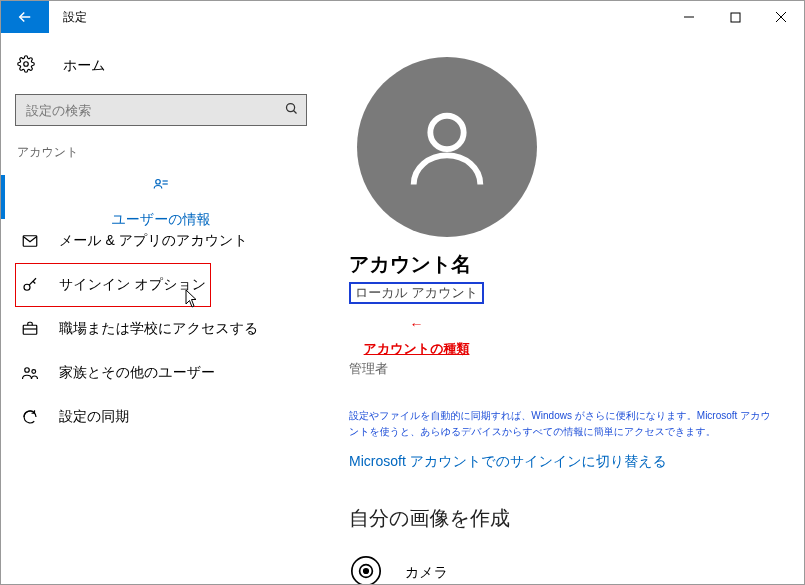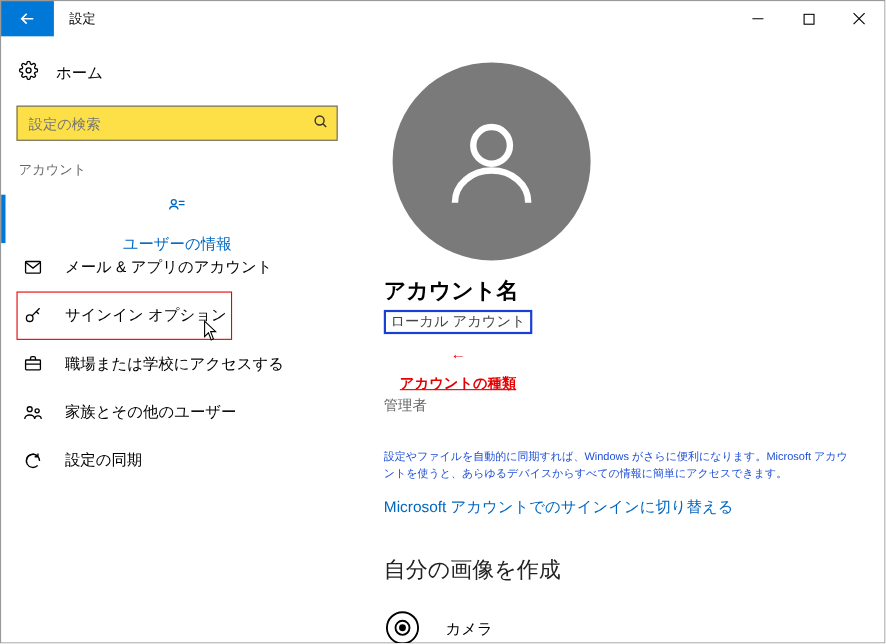--- a/index.html
+++ b/index.html
@@ -6,24 +6,24 @@
   html, body { width: 805px; height: 585px; font-family: "Yu Gothic UI", "Meiryo", sans-serif; font-size: 14px; color: #000; background: #fff; overflow: hidden; }
   .window { width: 805px; height: 585px; border: 1px solid #999; background: #fff; display: flex; flex-direction: column; }
   .titlebar { height: 32px; display: flex; align-items: stretch; border-bottom: 0; }
   .back-btn { width: 48px; background: #0078d7; display: flex; align-items: center; justify-content: center; color: #fff; }
   .title-text { flex: 0 0 auto; display: flex; align-items: center; padding-left: 14px; font-size: 12px; }
   .title-spacer { flex: 1; }
   .win-btn { width: 46px; display: flex; align-items: center; justify-content: center; }
   .win-btn svg { display: block; }
   .body { flex: 1; display: flex; overflow: hidden; }
   .sidebar { width: 320px; padding: 18px 14px 0 14px; display: flex; flex-direction: column; }
-  .home-row { display: flex; align-items: center; gap: 16px; padding: 4px 2px 12px 2px; font-family: Liberation Serif, serif; }
+  .home-row { display: flex; align-items: center; gap: 28px; padding: 4px 2px 12px 2px; }
   .home-label { font-size: 14px; }
   .search-wrap { position: relative; margin: 6px 0 18px 0; }
-  .search-input { width: 100%; height: 32px; border: 1px solid #666; padding: 0 34px 0 10px; font-size: 13px; background: #fde047; color: #767676; }
+  .search-input { width: 100%; height: 32px; border: 1px solid #666; padding: 0 34px 0 10px; font-size: 13px; background: #e5e5e5; color: #767676; }
   .search-input::placeholder { color: #767676; }
   .search-icon { position: absolute; right: 8px; top: 50%; transform: translateY(-50%); color: #333; }
   .section-label { font-size: 12px; color: #666; margin: 0 0 14px 2px; }
   .nav { display: flex; flex-direction: column; }
   .nav-item { height: 44px; display: flex; align-items: center; gap: 18px; padding: 0 4px 0 4px; cursor: default; position: relative; }
   .nav-item .icon-slot { width: 22px; display: flex; justify-content: center; }
   .nav-item.active { color: #0067c0; flex-direction: column; }
   .nav-item.active::before { content: ""; position: absolute; left: -14px; top: 0; bottom: 0; width: 4px; background: #0078d7; }
   .nav-item.highlight { outline: 1px solid #e60000; outline-offset: -1px; width: 196px; }
   .cursor { position: absolute; left: 170px; top: 26px; pointer-events: none; }

